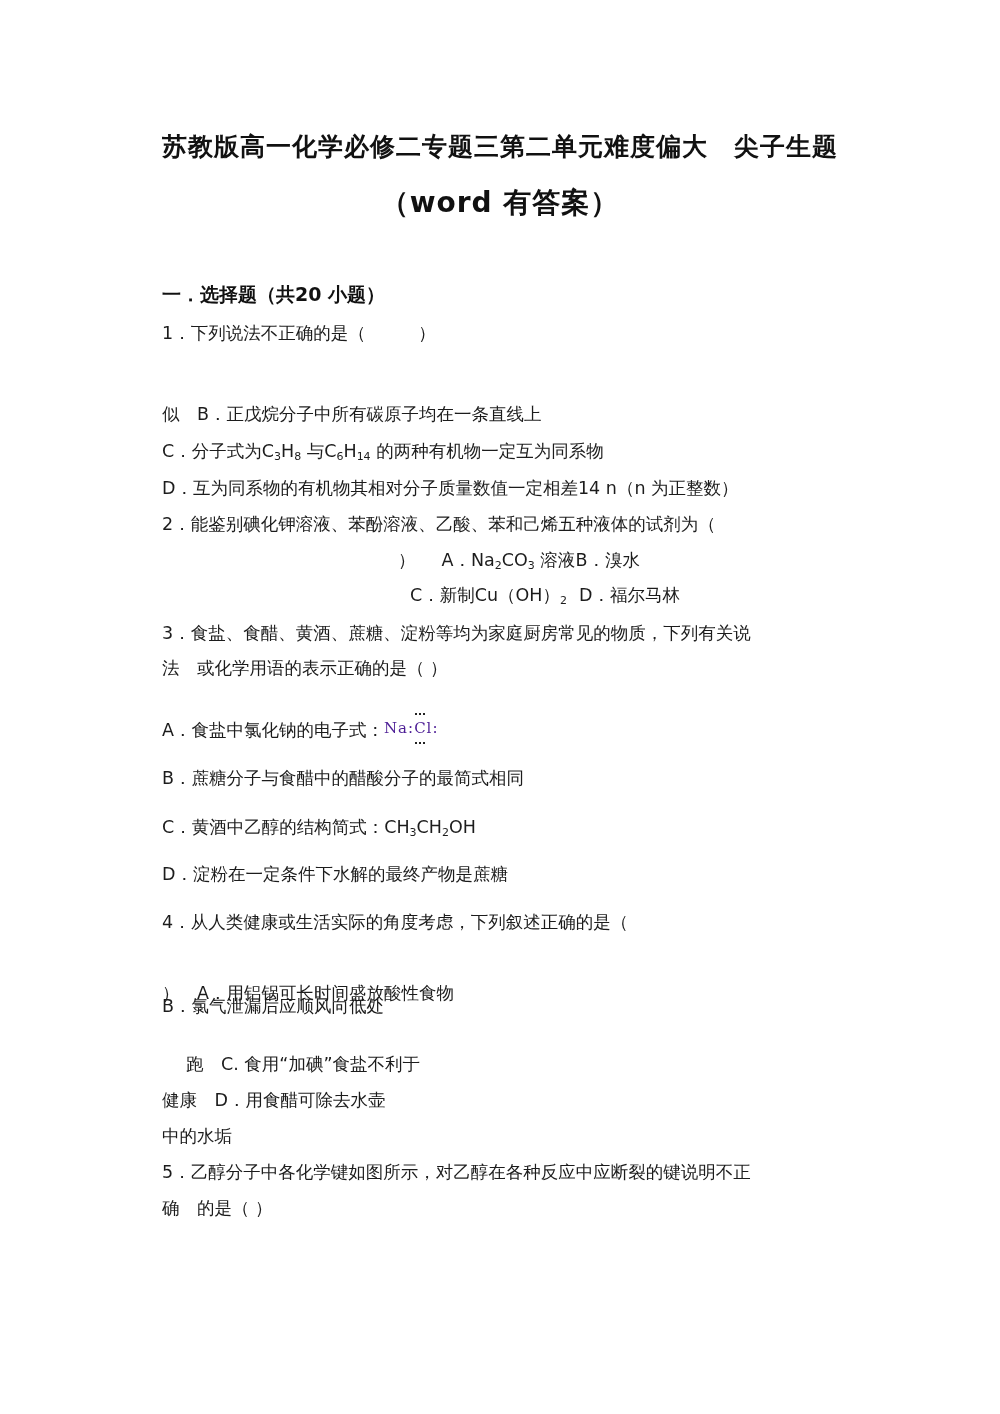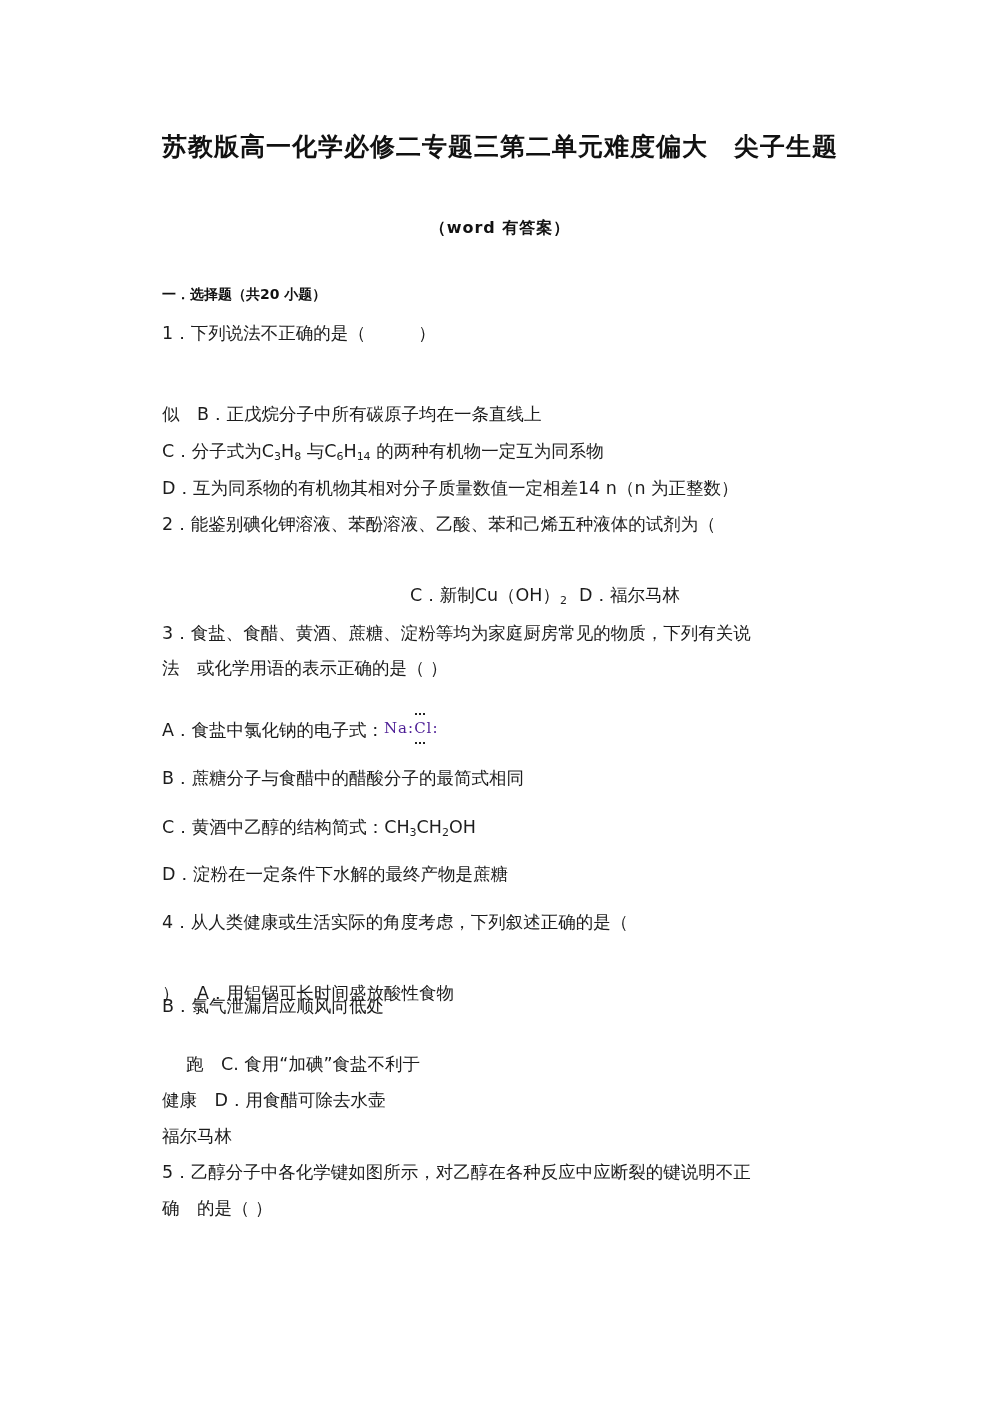--- a/index.html
+++ b/index.html
@@ -25,32 +25,32 @@
       position: absolute;
       left: 0;
       width: 1000px;
       text-align: center;
       font-weight: bold;
       font-size: 25px;
       letter-spacing: 1px;
       color: #111;
     }
     .title.t1 { top: 130px; }
-    .title.t2 { top: 184px; font-size: 16px; margin-top: 34px; }
+    .title.t2 { top: 184px; font-size: 28px; }
     .line {
       position: absolute;
       left: 162px;
       font-size: 17.5px;
       white-space: nowrap;
       color: #1c1c1c;
       line-height: 24px;
     }
     .section-heading {
       font-weight: bold;
-      font-size: 14px;
+      font-size: 19px;
       color: #111;
     }
     sub {
       font-size: 11px;
       vertical-align: -3px;
       line-height: 0;
     }
     .gap { display: inline-block; }
     .lewis {
       display: inline-block;
@@ -86,38 +86,41 @@
   <div class="line section-heading" style="top:282px;">一．选择题（共20 小题）</div>
 
   <div class="line" style="top:321px;">1．下列说法不正确的是（　　　）</div>
   <div class="line" style="top:402px;">似　B．正戊烷分子中所有碳原子均在一条直线上</div>
   <div class="line" style="top:439px;">
     <span>C．分子式为</span><span><span>C</span><sub>3</sub><span>H</span><sub>8</sub></span><span> 与</span><span><span>C</span><sub>6</sub><span>H</span><sub>14</sub></span><span> 的两种有机物一定互为同系物</span>
   </div>
   <div class="line" style="top:476px;">D．互为同系物的有机物其相对分子质量数值一定相差14 n（n  为正整数）</div>
 
   <div class="line" style="top:512px;">2．能鉴别碘化钾溶液、苯酚溶液、乙酸、苯和己烯五种液体的试剂为（</div>
+  <div class="line" style="top:548px; left:398px;">
+    <span>）</span><span class="gap" style="width:26px;"></span><span><span>A．Na</span><sub>2</sub><span>CO</span><sub>3</sub><span> 溶液</span></span><span>B．溴水</span>
+  </div>
   <div class="line" style="top:583px; left:410px;text-align:center;">
     <span><span>C．新制Cu（OH）</span><sub>2</sub></span><span class="gap" style="width:12px;"></span><span>D．福尔马林</span>
   </div>
 
   <div class="line" style="top:621px;">3．食盐、食醋、黄酒、蔗糖、淀粉等均为家庭厨房常见的物质，下列有关说</div>
   <div class="line" style="top:656px;">法　或化学用语的表示正确的是（ ）</div>
   <div class="line" style="top:716px;">
     <span>A．食盐中氯化钠的电子式：</span><span class="lewis"><span>Na</span><span>:</span><span class="cl">Cl</span><span>:</span></span>
   </div>
   <div class="line" style="top:766px;">B．蔗糖分子与食醋中的醋酸分子的最简式相同</div>
   <div class="line" style="top:815px;">
     <span>C．黄酒中乙醇的结构简式：CH</span><sub>3</sub><span>CH</span><sub>2</sub><span>OH</span>
   </div>
   <div class="line" style="top:862px;">D．淀粉在一定条件下水解的最终产物是蔗糖</div>
 
   <div class="line" style="top:910px;">4．从人类健康或生活实际的角度考虑，下列叙述正确的是（</div>
   <div class="line" style="top:981px;">）　A．用铝锅可长时间盛放酸性食物</div>
   <div class="line" style="top:994px;">B．氯气泄漏后应顺风向低处</div>
   <div class="line" style="top:1052px;margin-left:24px;">跑　C. 食用“加碘”食盐不利于</div>
   <div class="line" style="top:1088px;">健康　D．用食醋可除去水壶</div>
-  <div class="line" style="top:1124px;">福尔马林</div>
+  <div class="line" style="top:1124px;">中的水垢</div>
 
   <div class="line" style="top:1160px;">5．乙醇分子中各化学键如图所示，对乙醇在各种反应中应断裂的键说明不正</div>
   <div class="line" style="top:1196px;">确　的是（ ）</div>
 
 </div>
 
 </body></html>

